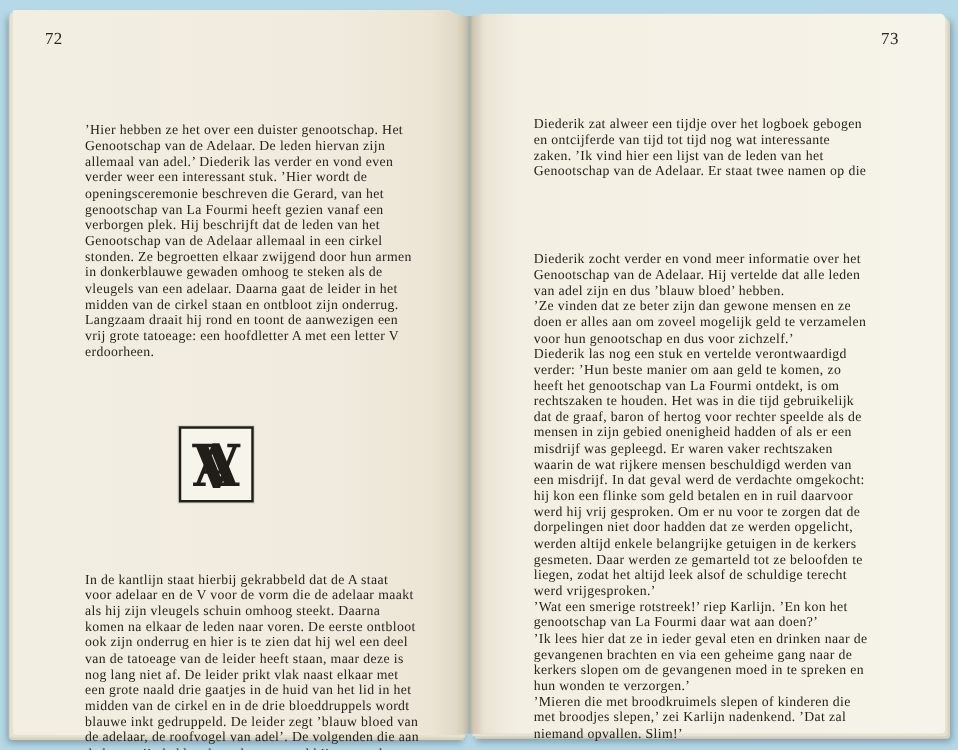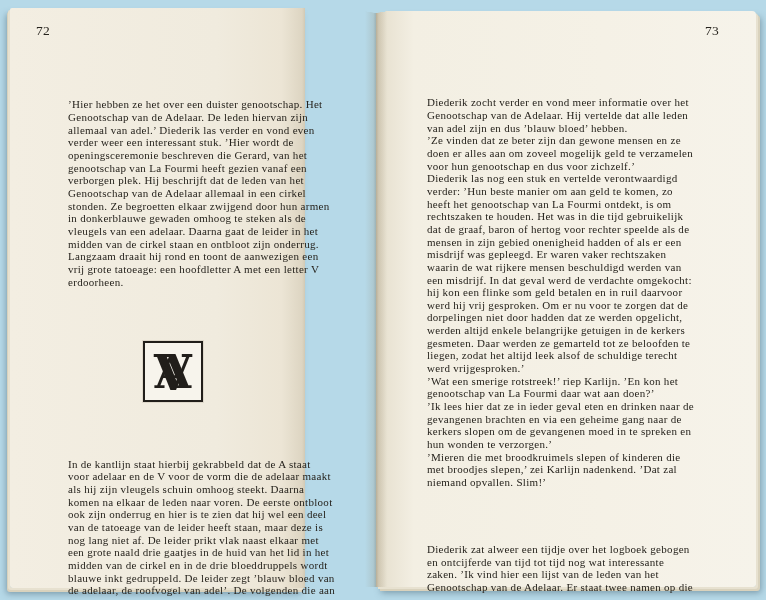--- a/index.html
+++ b/index.html
@@ -9,21 +9,21 @@
     position:relative;
     overflow:hidden;
     font-family:"Liberation Serif", serif;
     color:#26231d;
   }
   .page {
     position:absolute;
     box-sizing:border-box;
   }
   .page-left {
-    left:10px; top:8px; width:295px; height:580px;
+    left:10px; top:8px; width:364px; height:580px;
     background:linear-gradient(90deg, #f3eee2 0%, #f0ebde 70%, #ece5d5 92%, #ddd5c2 99%, #d2c9b4 100%);
     border-radius:2px 0 0 3px;
     box-shadow:-2px 2px 0 #e7e1d0, -3px 4px 0 #d9d2bd, -4px 6px 6px rgba(70,95,112,0.5);
   }
   .page-right {
     left:376px; top:11px; width:380px; height:576px;
     background:linear-gradient(90deg, #d8d0bc 0%, #e9e3d3 3%, #f3efe3 10%, #f5f1e6 60%, #f6f3ea 100%);
     border-radius:0 4px 3px 0;
     box-shadow:2px 2px 0 #e7e1d0, 4px 4px 0 #d9d2bd, 5px 6px 6px rgba(70,95,112,0.5);
   }
@@ -110,20 +110,24 @@
 de beurt zijn hebben het teken soms al bijna compleet op
 hun rug staan en soms nog maar pas een paar streepjes.’
 ’Wat een raar gedoe,’ vond Karlijn. ’Waarom doen ze dat
 allemaal?’</div>
     </div>
   </div>
 
   <div class="page page-right">
     <div class="pagenum pagenum-right">73</div>
     <div class="bodytext body-right">
+      <div class="para para-gap">Diederik zat alweer een tijdje over het logboek gebogen
+en ontcijferde van tijd tot tijd nog wat interessante
+zaken. ’Ik vind hier een lijst van de leden van het
+Genootschap van de Adelaar. Er staat twee namen op die</div>
       <div class="para">Diederik zocht verder en vond meer informatie over het
 Genootschap van de Adelaar. Hij vertelde dat alle leden
 van adel zijn en dus ’blauw bloed’ hebben.
 ’Ze vinden dat ze beter zijn dan gewone mensen en ze
 doen er alles aan om zoveel mogelijk geld te verzamelen
 voor hun genootschap en dus voor zichzelf.’
 Diederik las nog een stuk en vertelde verontwaardigd
 verder: ’Hun beste manier om aan geld te komen, zo
 heeft het genootschap van La Fourmi ontdekt, is om
 rechtszaken te houden. Het was in die tijd gebruikelijk
@@ -141,23 +145,19 @@
 werd vrijgesproken.’
 ’Wat een smerige rotstreek!’ riep Karlijn. ’En kon het
 genootschap van La Fourmi daar wat aan doen?’
 ’Ik lees hier dat ze in ieder geval eten en drinken naar de
 gevangenen brachten en via een geheime gang naar de
 kerkers slopen om de gevangenen moed in te spreken en
 hun wonden te verzorgen.’
 ’Mieren die met broodkruimels slepen of kinderen die
 met broodjes slepen,’ zei Karlijn nadenkend. ’Dat zal
 niemand opvallen. Slim!’</div>
-      <div class="para para-gap">Diederik zat alweer een tijdje over het logboek gebogen
-en ontcijferde van tijd tot tijd nog wat interessante
-zaken. ’Ik vind hier een lijst van de leden van het
-Genootschap van de Adelaar. Er staat twee namen op die</div>
     </div>
   </div>
 
   <div class="gutter-shadow"></div>
   <div class="spine-notch"></div>
 
 </div>
 
 </body></html>

